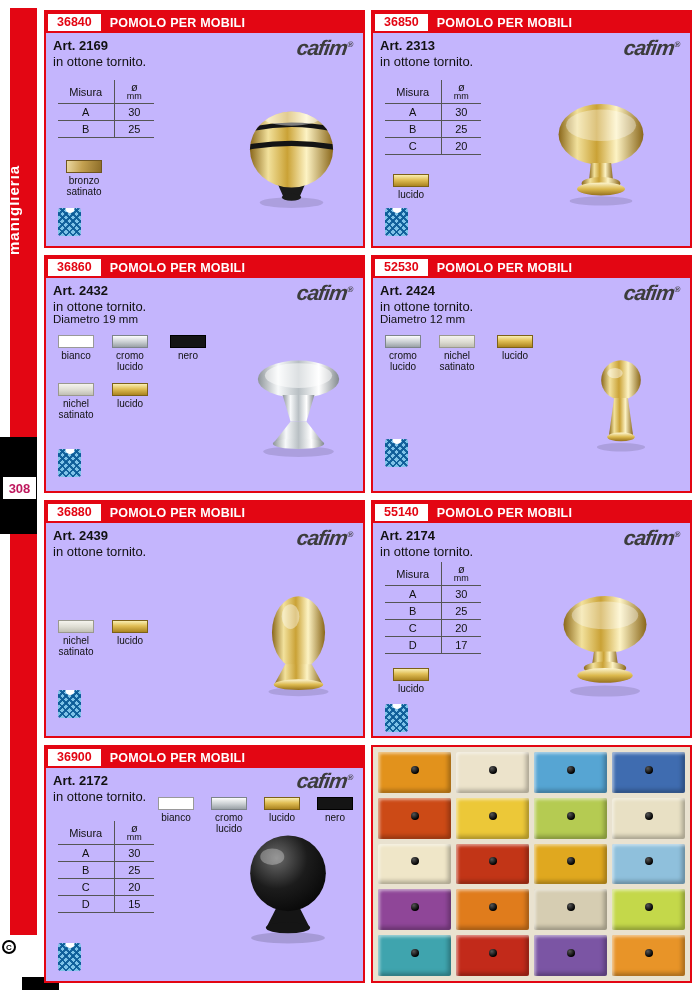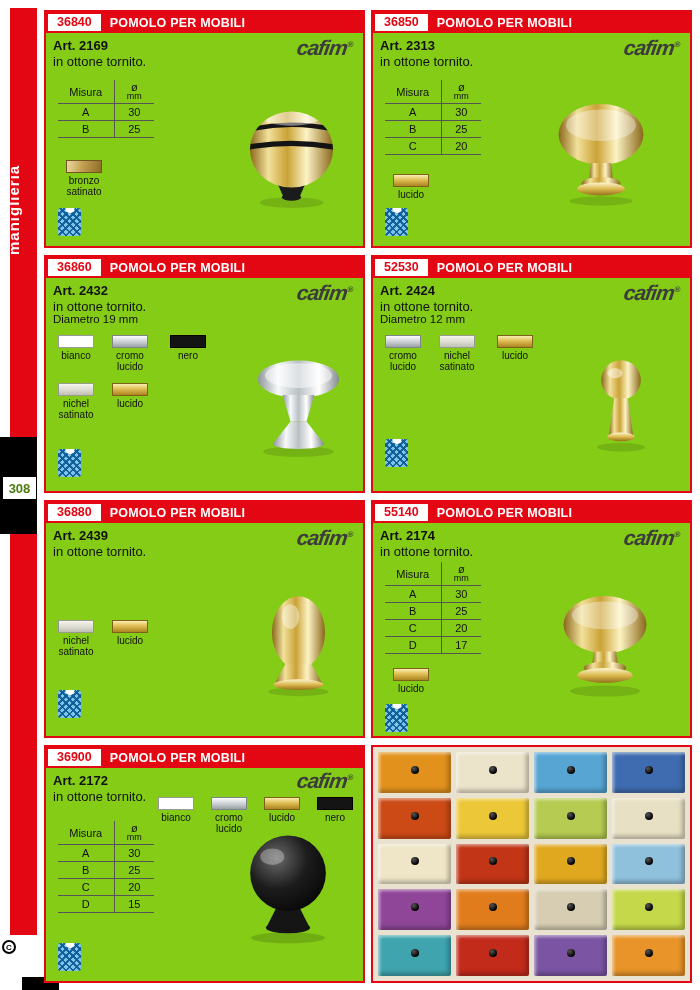--- a/index.html
+++ b/index.html
@@ -5,28 +5,28 @@
   :root{ --red:#e30613; }
   *{ margin:0; padding:0; box-sizing:border-box; }
   html,body{ width:700px; height:990px; }
   body{ position:relative; background:#fff; font-family:"Liberation Sans",sans-serif; color:#111; overflow:hidden; }
 
   
   .sidebar{ position:absolute; left:10px; top:8px; width:27px; height:927px; background:var(--red); }
   .side-label{ position:absolute; left:0; top:125px; width:27px; height:170px; display:flex; align-items:center; justify-content:center;
     writing-mode:vertical-rl; transform:rotate(180deg); color:#fff; font-weight:bold; font-size:15px; letter-spacing:1px; }
   .pageno-block{ position:absolute; left:0; top:437px; width:37px; height:97px; background:#000; }
-  .pageno{ position:absolute; left:3px; top:40px; width:33px; height:22px; background:#fff; color:#4d7c0f; font-weight:bold; font-size:13px;
+  .pageno{ position:absolute; left:3px; top:40px; width:33px; height:22px; background:#fff; color:#be185d; font-weight:bold; font-size:13px;
     display:flex; align-items:center; justify-content:center; }
   .corner-c{ position:absolute; left:2px; top:940px; width:14px; height:14px; border:2px solid #000; border-radius:50%;
     font-size:8px; font-weight:bold; display:flex; align-items:center; justify-content:center; color:#000; background:#fff; }
   .corner-bar{ position:absolute; left:22px; top:977px; width:37px; height:13px; background:#000; }
 
   
-  .cell{ position:absolute; width:321px; height:238px; border:2px solid var(--red); background:#84cc16; }
+  .cell{ position:absolute; width:321px; height:238px; border:2px solid var(--red); background:#c4b5fd; }
   .chead{ position:absolute; left:0; top:0; right:0; height:21px; background:var(--red); display:flex; align-items:center; }
   .code{ background:#fff; color:var(--red); font-weight:bold; font-size:12.5px; height:17px; line-height:17px; padding:0 9px; margin-left:2px; }
   .htitle{ color:#fff; font-weight:bold; font-size:12.5px; margin-left:9px; letter-spacing:.2px; }
   .art{ position:absolute; left:7px; top:26px; font-weight:bold; font-size:13px; }
   .desc{ position:absolute; left:7px; top:42px; font-size:13px; }
   .desc2{ position:absolute; left:7px; top:56px; font-size:11.5px; }
   .brand{ position:absolute; right:10px; top:24px; font-style:italic; font-weight:bold; font-size:21px; color:#3c3c3c;
     transform:skewX(-8deg); letter-spacing:-1px; }
   .brand sup{ font-size:8px; letter-spacing:0; }
 

